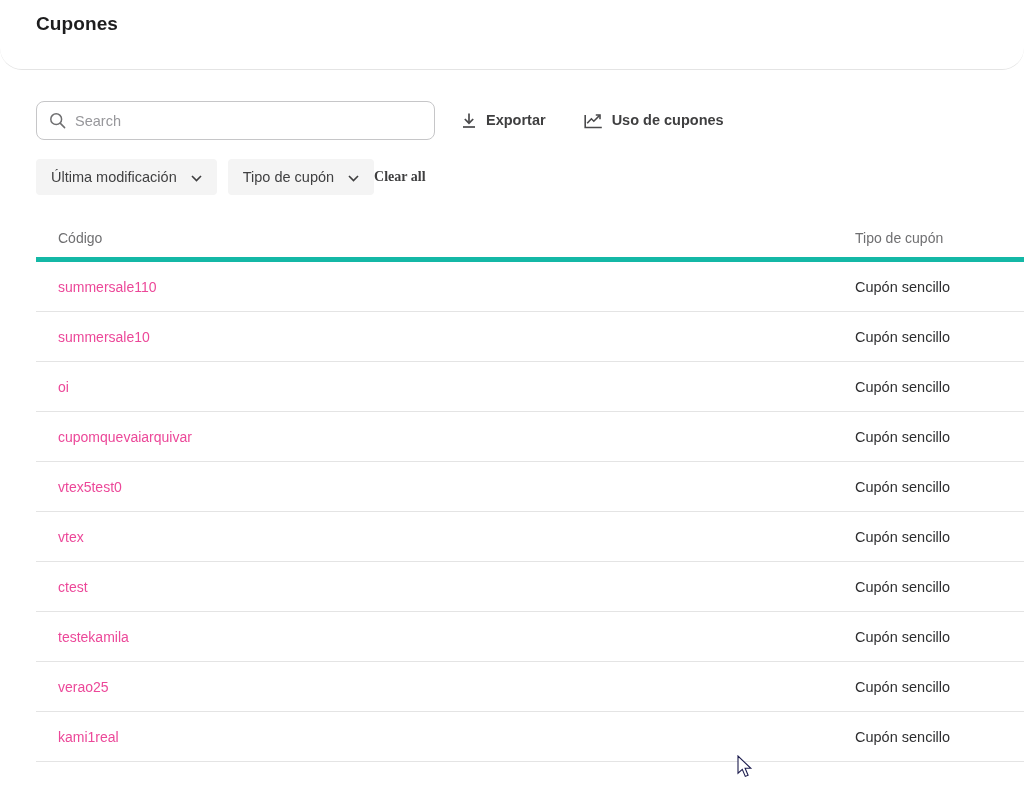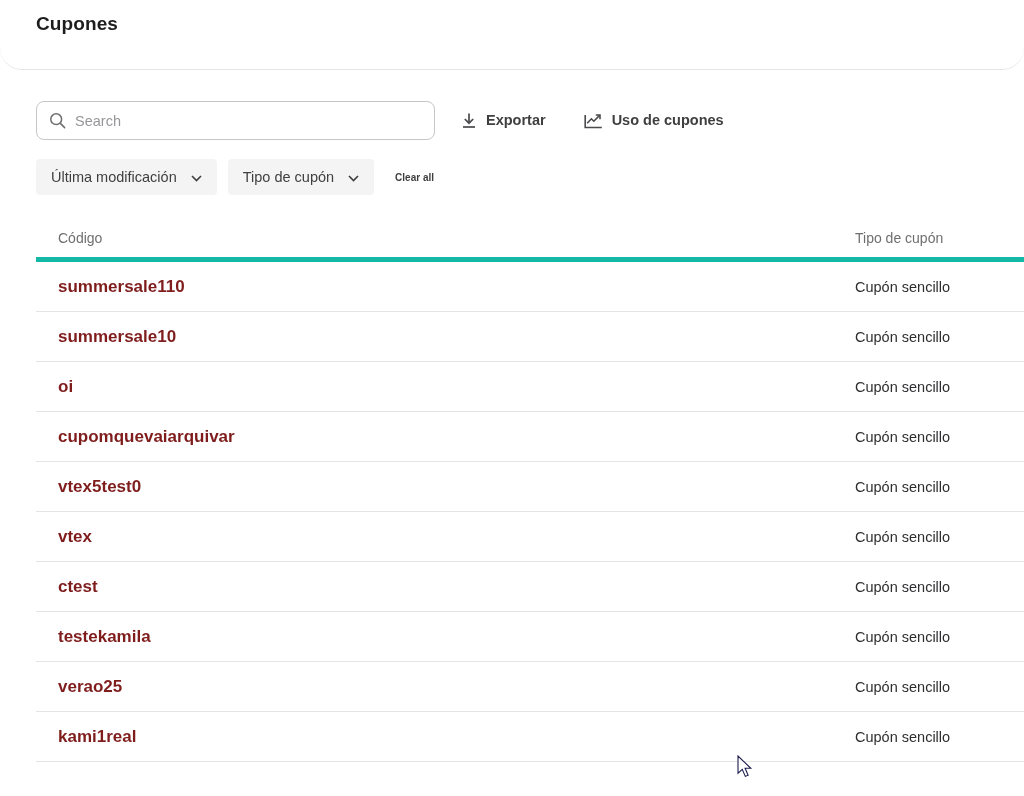--- a/index.html
+++ b/index.html
@@ -88,25 +88,24 @@
     gap: 14px;
     padding: 0 15px;
     font-family: inherit;
     font-size: 14.5px;
     font-weight: 500;
     color: #3f3f40;
     cursor: pointer;
   }
   .filter-chip + .filter-chip { margin-left: 11px; }
   .clear-all {
-    margin-left: 21px;
     background: none;
     border: none;
-    font-family: Liberation Sans, sans-serif;
-    font-size: 10px;
+    font-family: Liberation Serif, serif;
+    font-size: 14px;
     font-weight: 600;
     color: #3f3f40;
     cursor: pointer;
   }
 
   
   .coupon-table {
     margin: 23px 0 0 36px;
     width: 988px;
   }
@@ -124,23 +123,23 @@
     font-weight: 400;
     color: #6f6f71;
   }
   .th.code, .cell.code { padding-left: 22px; }
   .trow {
     height: 50px;
     border-bottom: 1px solid #e4e4e4;
     cursor: pointer;
   }
   .cell.code {
-    font-size: 17px;
-    font-weight: 700;
-    color: #7f1d1d;
+    font-size: 14px;
+    font-weight: 400;
+    color: #ec4899;
   }
   .cell.type {
     font-size: 14.5px;
     font-weight: 400;
     color: #2e2e30;
   }
 
   
   .cursor {
     position: absolute;

